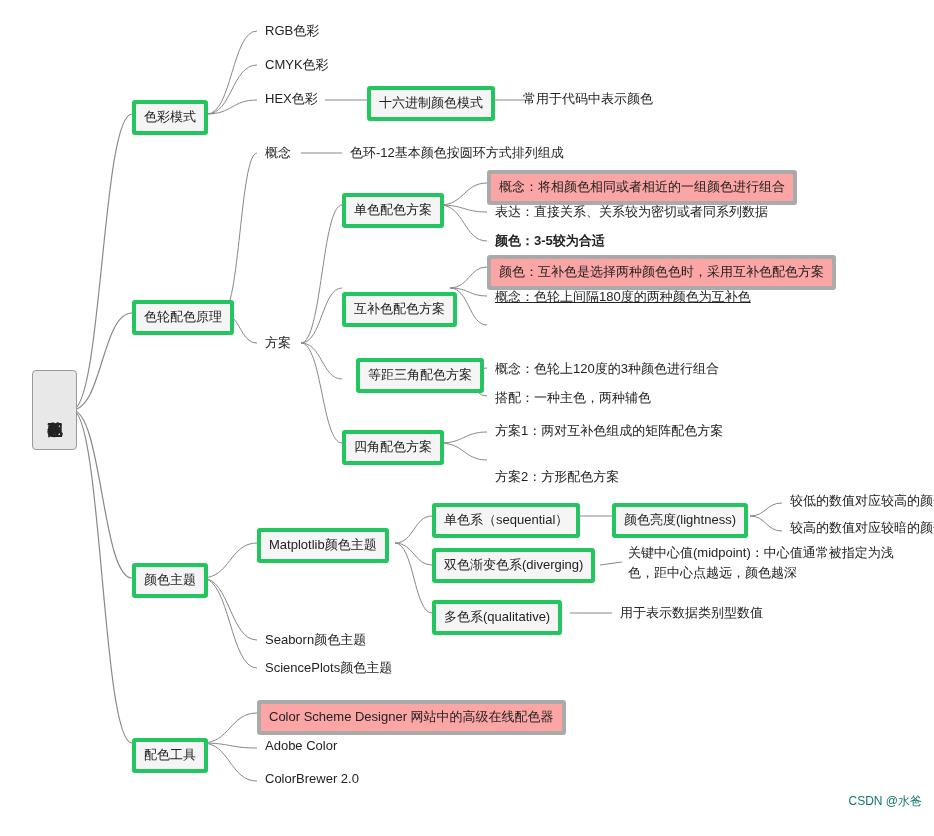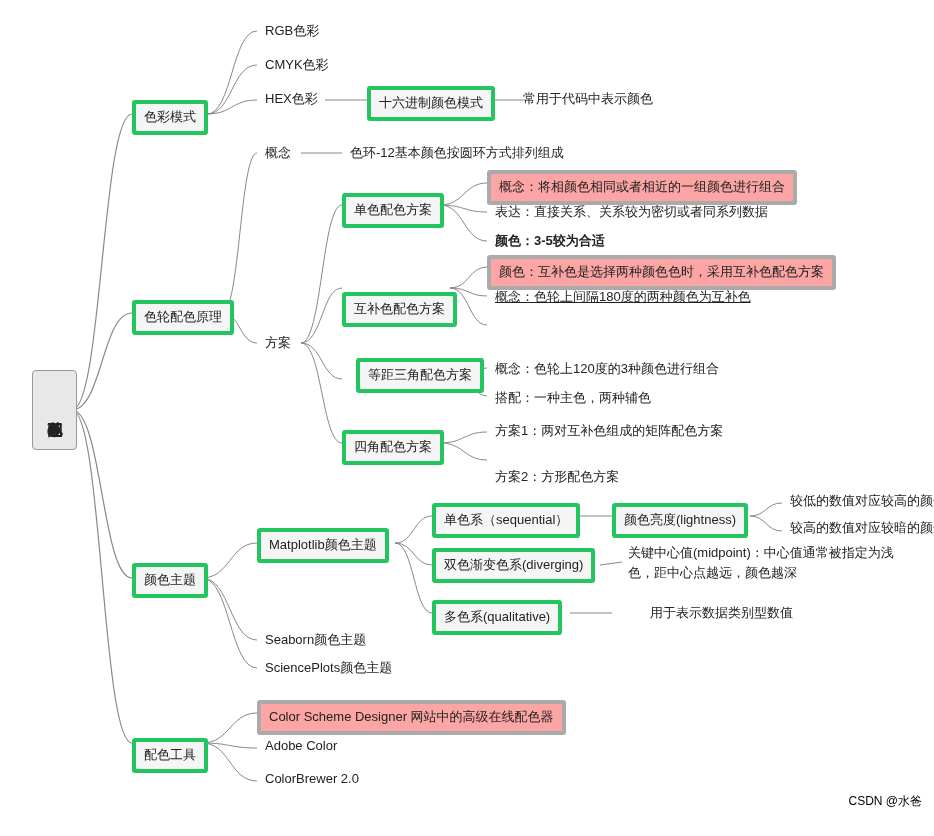--- a/index.html
+++ b/index.html
@@ -11,21 +11,21 @@
       overflow: auto;
       width: 934px;
       min-height: 836px;
     }
 
     .watermark {
       position: absolute;
       bottom: 10px;
       right: 10px;
       font-size: 12px;
-      color: #000000;
+      color: #0f766e;
     }
 
     
     .svg-canvas {
       position: absolute;
       top: 0;
       left: 0;
       width: 100%;
       height: 100%;
       pointer-events: none;
@@ -259,21 +259,21 @@
   <div class="node" style="left:430px; top:548px;">
     <div class="node-label">双色渐变色系(diverging)</div>
   </div>
   <div class="node" style="left:618px; top:540px; max-width:310px; white-space:normal;">
     <div class="node-label plain" style="white-space:normal; max-width:300px; line-height:1.5;">关键中心值(midpoint)：中心值通常被指定为浅色，距中心点越远，颜色越深</div>
   </div>
 
   <div class="node" style="left:430px; top:600px;">
     <div class="node-label">多色系(qualitative)</div>
   </div>
-  <div class="node" style="left:610px; top:600px;margin-left:30px;">
+  <div class="node" style="left:610px; top:600px;">
     <div class="node-label plain">用于表示数据类别型数值</div>
   </div>
 
   <div class="node" style="left:255px; top:627px;">
     <div class="node-label plain">Seaborn颜色主题</div>
   </div>
   <div class="node" style="left:255px; top:655px;">
     <div class="node-label plain">SciencePlots颜色主题</div>
   </div>
 

